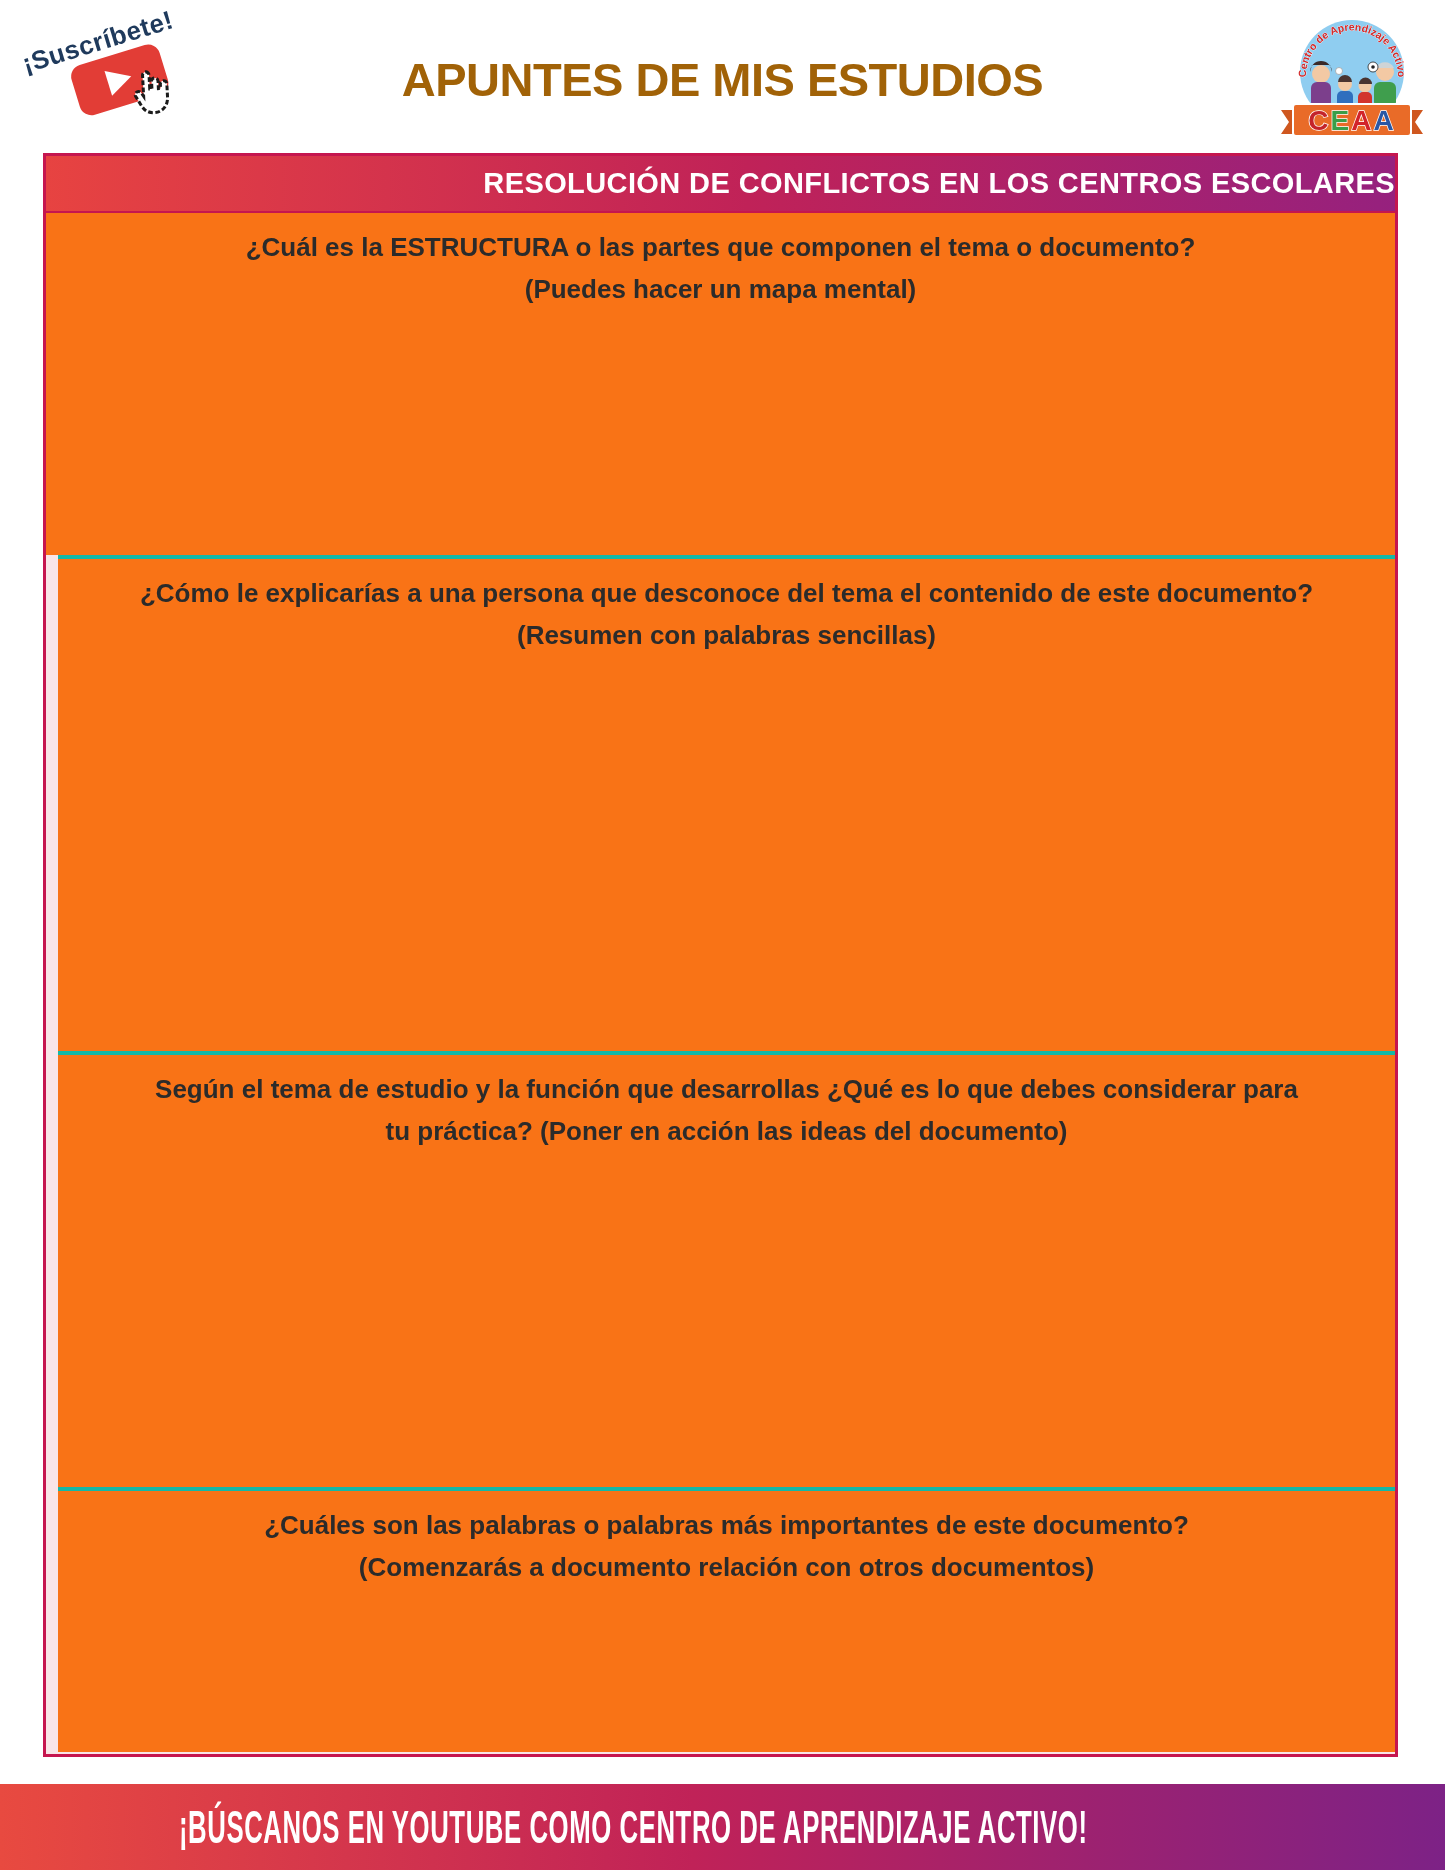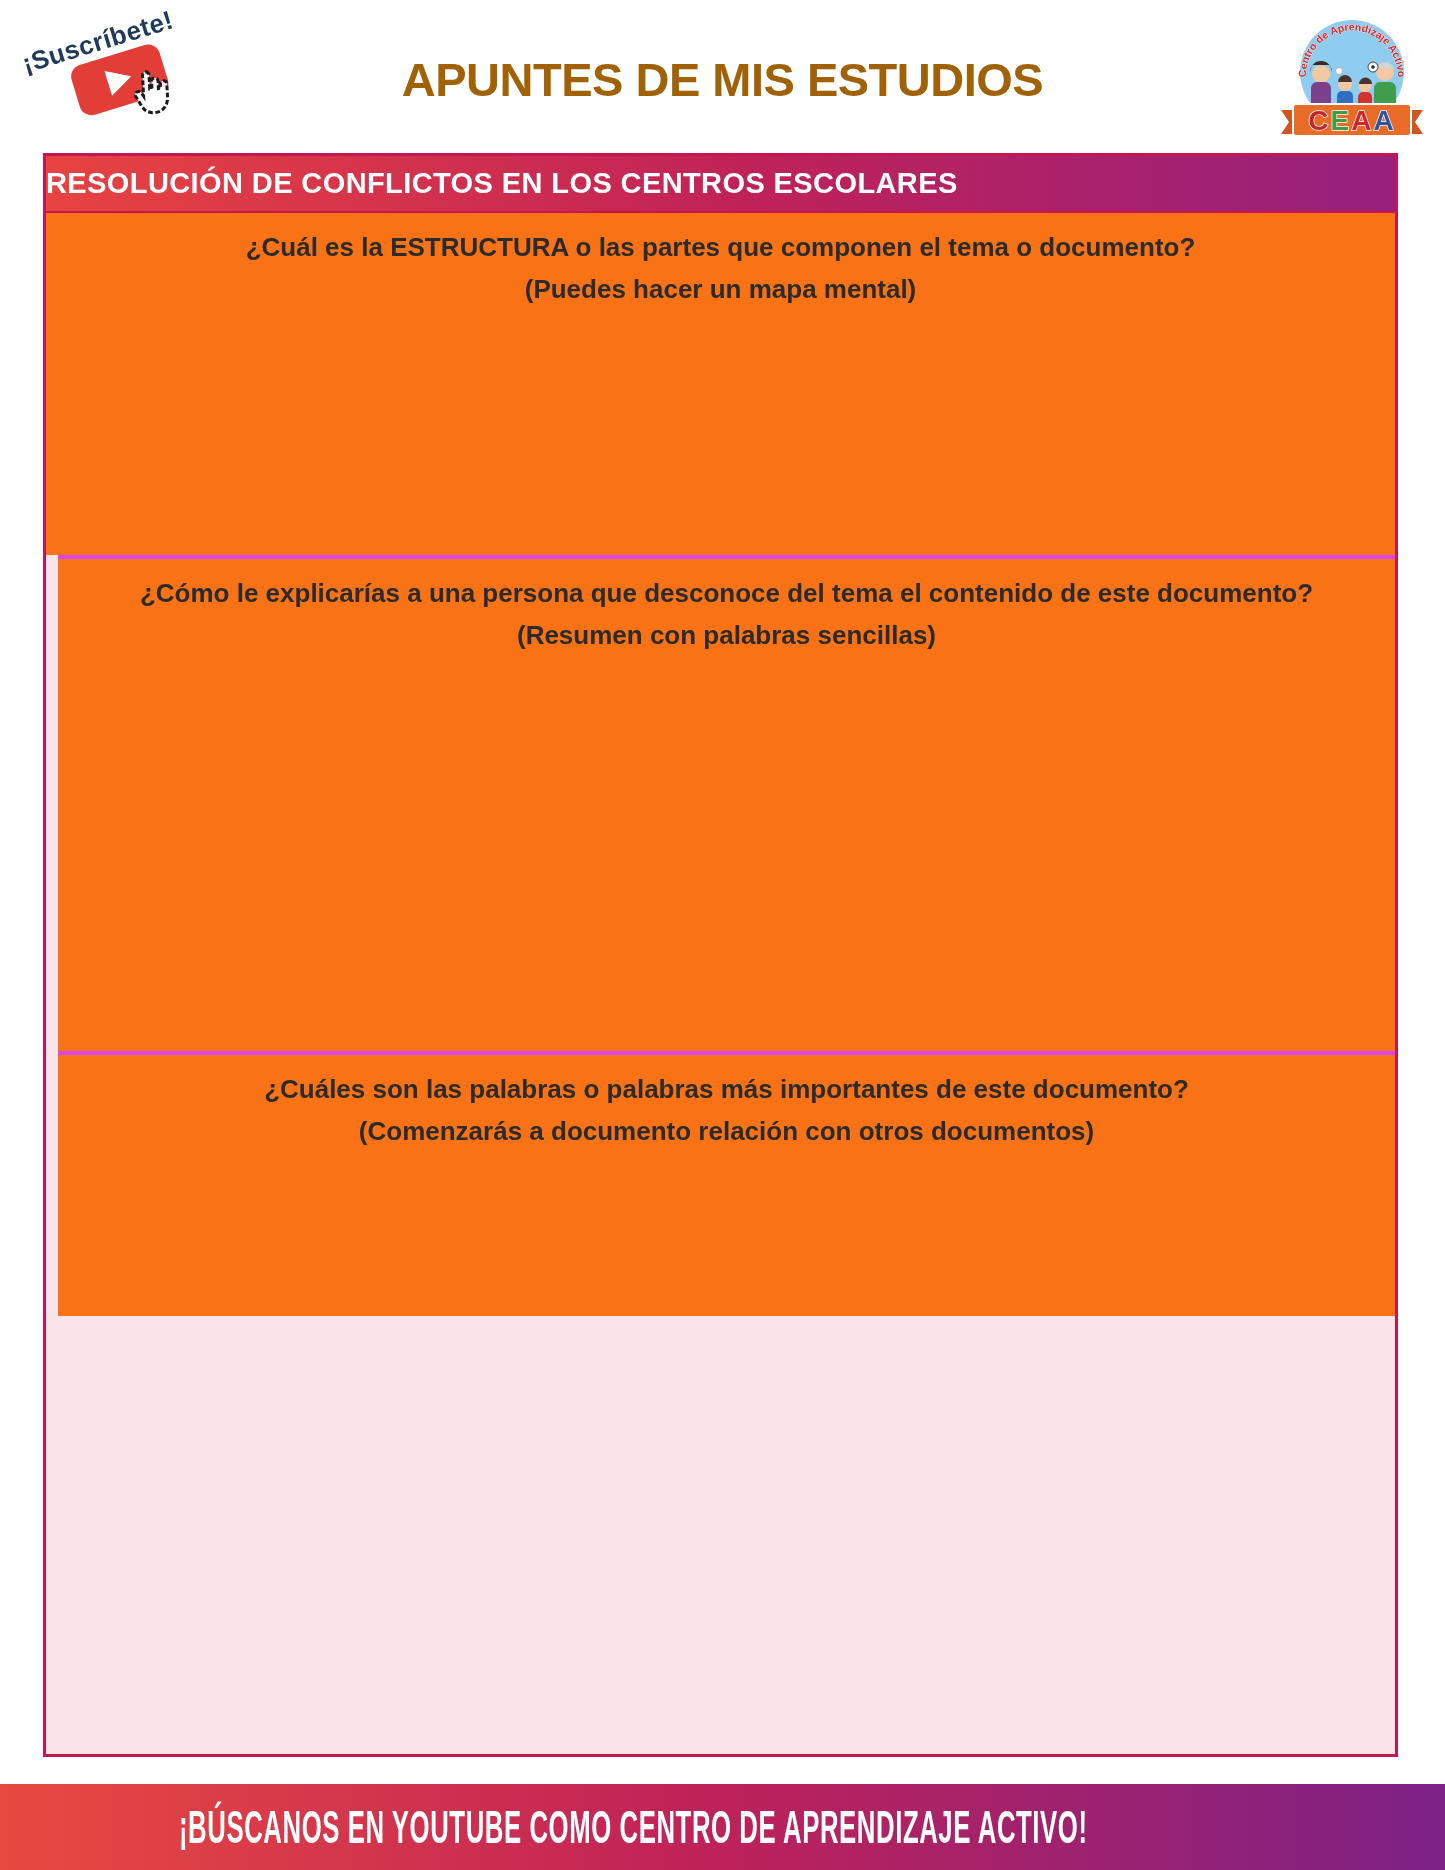--- a/index.html
+++ b/index.html
@@ -50,32 +50,32 @@
   
   .worksheet {
     position:absolute; left:43px; top:153px; width:1355px; height:1604px;
     border:3px solid #c5164f;
     background:#f9e5e7;
   }
   .banner {
     height:57px;
     background:linear-gradient(90deg,#e74341 0%,#c02258 52%,#96217e 100%);
     border-bottom:2px solid #c5164f;
-    display:flex; align-items:center; justify-content:flex-start;
+    display:flex; align-items:center; justify-content:flex-end;
   }
   .banner-title {
     color:#ffffff; font-weight:bold; font-size:29px; letter-spacing:0.4px;
     white-space:nowrap;
   }
   .section {
     background:#f97316;
     padding-top:13px;
     text-align:center;
   }
-  .section + .section { border-top:4px solid #d946ef;margin-left:12px; }
+  .section + .section { border-top:4px solid #14b8a6;margin-left:12px; }
   .sec-1 { height:342px; }
   .sec-2 { height:496px; }
   .sec-3 { height:436px; }
   .sec-4 { height:265px; }
   .q-line {
     color:#2b2b2b; font-weight:bold; font-size:26px; line-height:42px;
     white-space:nowrap;
   }
 
   
@@ -156,20 +156,24 @@
   <div class="section sec-1">
     <div class="q-line">¿Cuál es la ESTRUCTURA o las partes que componen el tema o documento?</div>
     <div class="q-line">(Puedes hacer un mapa mental)</div>
   </div>
 
   <div class="section sec-2">
     <div class="q-line">¿Cómo le explicarías a una persona que desconoce del tema el contenido de este documento?</div>
     <div class="q-line">(Resumen con palabras sencillas)</div>
   </div>
 
+  <div class="section sec-3">
+    <div class="q-line">Según el tema de estudio y la función que desarrollas ¿Qué es lo que debes considerar para</div>
+    <div class="q-line">tu práctica? (Poner en acción las ideas del documento)</div>
+  </div>
 
   <div class="section sec-4">
     <div class="q-line">¿Cuáles son las palabras o palabras más importantes de este documento?</div>
     <div class="q-line">(Comenzarás a documento relación con otros documentos)</div>
   </div>
 </div>
 
 <div class="footer-banner">
   <div class="footer-text">¡BÚSCANOS EN YOUTUBE COMO CENTRO DE APRENDIZAJE ACTIVO!</div>
 </div>

